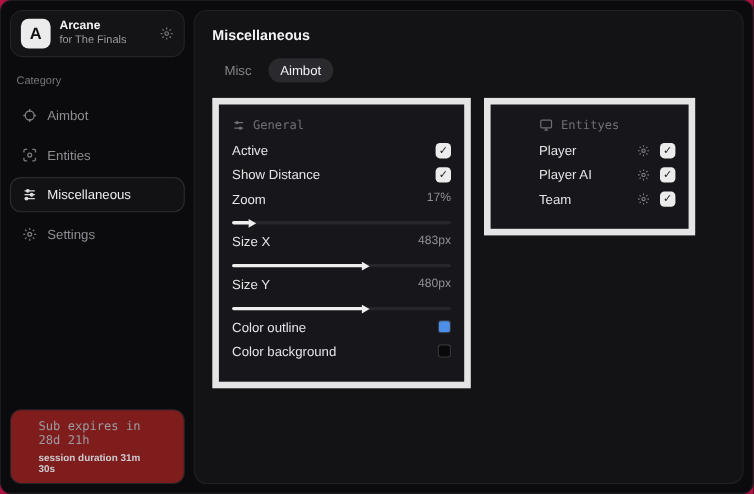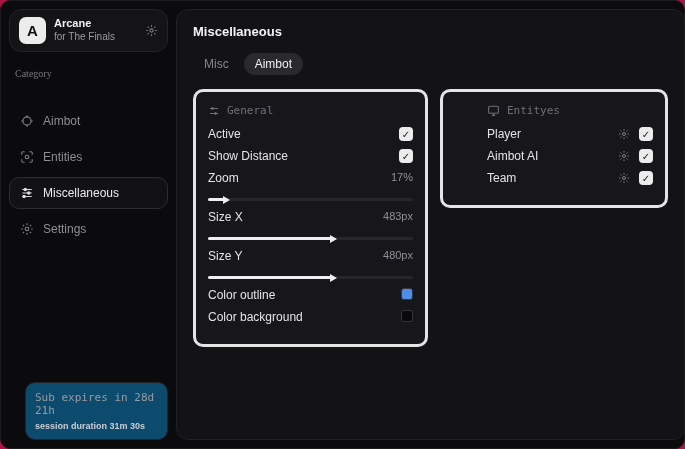--- a/index.html
+++ b/index.html
@@ -32,38 +32,38 @@
   .app-logo {
     width:27px; height:27px; border-radius:7px;
     background:#ececec; color:#111;
     font-weight:bold; font-size:15px;
     display:flex; align-items:center; justify-content:center;
   }
   .app-titles { flex:1; line-height:1.25; }
   .app-name { color:#f2f2f4; font-size:11px; font-weight:bold; }
   .app-sub { color:#9a9aa0; font-size:10px; }
   .icon-dim { color:#7a7a80; display:flex; align-items:center; }
-  .category-label { color:#77777d; font-size:10px; margin:16px 6px 24px;font-family:Liberation Serif, serif; }
+  .category-label { color:#77777d; font-size:10px; margin:16px 6px 8px; }
   .nav-item {
     display:flex; align-items:flex-start; gap:9px;
     padding:8px 10px; margin:2px 0;
     color:#8d8d93; font-size:12px;
     border:1px solid transparent; border-radius:10px;
     cursor:pointer;
   }
   .nav-item svg { stroke:#7c7c82; }
   .nav-item.active {
     background:#121215; border-color:#2c2c32;
     color:#ededef;
   }
   .nav-item.active svg { stroke:#d8d8dc; }
   .sidebar-spacer { flex:1; }
   .sub-card {
-    background:#0c4a6e; border:1px solid #232328;
-    border-radius:10px; padding:8px 9px;margin-left:16px;
+    background:#7f1d1d; border:1px solid #232328;
+    border-radius:10px; padding:8px 25px;
   }
   .sub-line1 {
     color:#9b9ba1; font-size:11px;
     font-family:"DejaVu Sans Mono","Liberation Mono",monospace;
   }
   .sub-line2 { color:#cdcdd1; font-size:9px; font-weight:bold; margin-top:4px; }
   
   .main {
     flex:1; margin:8px 8px 8px 0;
     background:#131316; border:1px solid #202025;
@@ -73,25 +73,25 @@
   }
   .page-title { color:#f4f4f6; font-size:13px; font-weight:bold; margin:2px 0 14px; }
   .tabs { display:flex; align-items:center; gap:4px; margin-bottom:14px; }
   .tab {
     font-size:12px; color:#85858b;
     padding:4px 11px; border-radius:999px; cursor:pointer;
   }
   .tab.active { background:#29292e; color:#f0f0f2; }
   .cards { display:flex; gap:12px; align-items:flex-start; }
   .card {
-    background:#17171b; border:3px solid #e5e5e5;
-    border-radius:10px; padding:10px 12px 12px;
+    background:#17171b; border:6px solid #e5e5e5;
+    border-radius:0; padding:10px 12px 12px;
   }
   .card-general { width:235px; }
-  .card-entities { width:228px;padding-left:44px; }
+  .card-entities { width:192px;padding-left:44px; }
   .card-header {
     display:flex; align-items:center; gap:7px;
     color:#6f6f75; font-size:11px;
     font-family:"DejaVu Sans Mono","Liberation Mono",monospace;
     margin:2px 0 10px;
   }
   .row {
     display:flex; align-items:flex-start; justify-content:space-between;
     min-height:22px;
   }
@@ -294,21 +294,21 @@
                   <path d="M12 2v3M12 19v3M2 12h3M19 12h3M4.9 4.9l2.1 2.1M17 17l2.1 2.1M19.1 4.9L17 7M7 17l-2.1 2.1"></path>
                 </svg>
             </span>
             <span class="checkbox">
                 <span>✓</span>
               </span>
           </span>
         </div>
 
         <div class="row">
-          <span class="row-label">Aimbot AI</span>
+          <span class="row-label">Player AI</span>
           <span class="ent-right">
             <span class="gear-small">
               <svg width="12" height="12" viewBox="0 0 24 24" fill="none" stroke="currentColor" stroke-width="2">
                   <circle cx="12" cy="12" r="3"></circle>
                   <path d="M12 2v3M12 19v3M2 12h3M19 12h3M4.9 4.9l2.1 2.1M17 17l2.1 2.1M19.1 4.9L17 7M7 17l-2.1 2.1"></path>
                 </svg>
             </span>
             <span class="checkbox">
                 <span>✓</span>
               </span>

